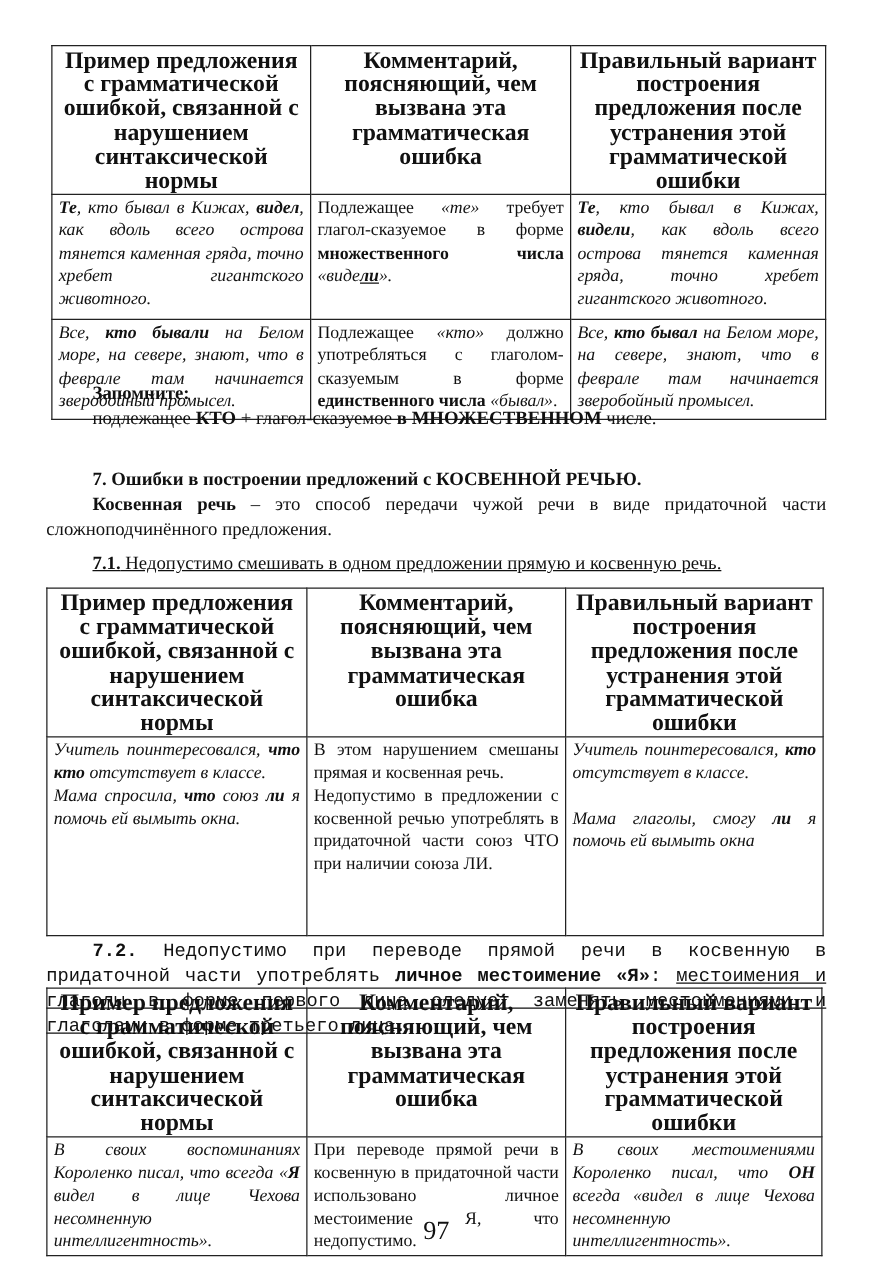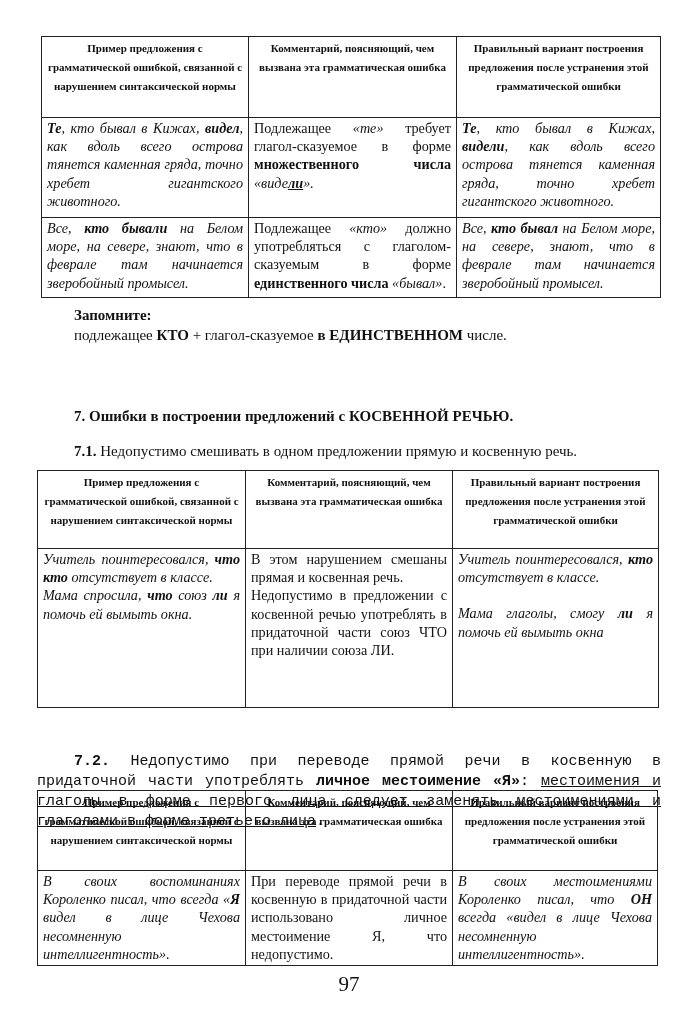--- a/index.html
+++ b/index.html
@@ -16,21 +16,21 @@
   }
   table.grid td, table.grid th {
     border: 1.3px solid #222;
     vertical-align: top;
     padding: 1px 5px 2px 5px;
     line-height: 18.2px;
   }
   table.grid th {
     font-weight: bold;
     text-align: center;
-    font-size: 11px;
+    font-size: 19px;
     line-height: 19.2px;
     padding: 2px 4px 1px 4px;
   }
   td.it { font-style: italic; text-align: justify; }
   td.rm { text-align: justify; }
   .b { font-weight: bold; }
   .u { text-decoration: underline; }
   .p { display: block; }
   .txt {
     position: absolute;
@@ -76,29 +76,32 @@
     <td class="it">
       <span>Все, </span><span class="b">кто бывал</span><span> на Белом море, на севере, знают, что в феврале там начинается зверобойный промысел.</span>
     </td>
   </tr>
 </tbody>
   </table>
 
 <div class="txt" style="left:74px; top:305px; width:590px;">
   <div class="b">Запомните:</div>
   <div>
-    <span>подлежащее </span><span class="b">КТО</span><span> + глагол-сказуемое </span><span class="b">в ЕДИНСТВЕННОМ</span><span> числе.</span>
+    <span>подлежащее </span><span class="b">КТО</span><span> + глагол-сказуемое </span><span class="b">в МНОЖЕСТВЕННОМ</span><span> числе.</span>
   </div>
 </div>
 
-<div class="txt" style="left:37px; top:374px; width:624px; text-align:justify;margin-top:32px;">
+<div class="txt" style="left:37px; top:374px; width:624px; text-align:justify;">
   <div class="b indent">7. Ошибки в построении предложений с КОСВЕННОЙ РЕЧЬЮ.</div>
+  <div class="indent">
+    <span class="b">Косвенная речь</span><span> – это способ передачи чужой речи в виде придаточной части сложноподчинённого предложения.</span>
+  </div>
 </div>
 
-<div class="txt indent" style="left:37px; top:441px; width:624px;">
+<div class="txt indent" style="left:37px; top:441px; width:624px;text-decoration:underline;">
   <span class="b">7.1.</span><span> Недопустимо смешивать в одном предложении прямую и косвенную речь.</span>
 </div>
 
 <table class="grid" style="left:37px; top:470px; width:621px;">
   <colgroup>
       <col style="width:208px">
       <col style="width:207px">
       <col style="width:206px">
     </colgroup>
   <tbody>

